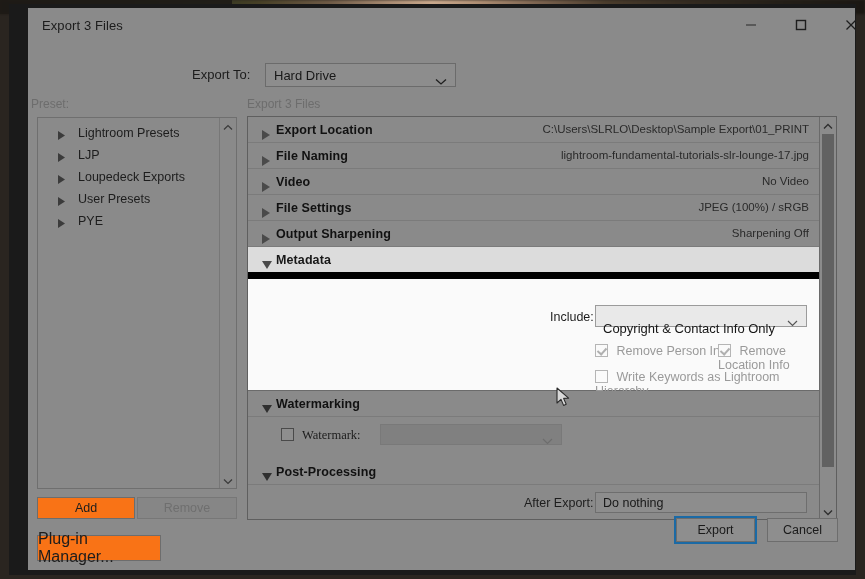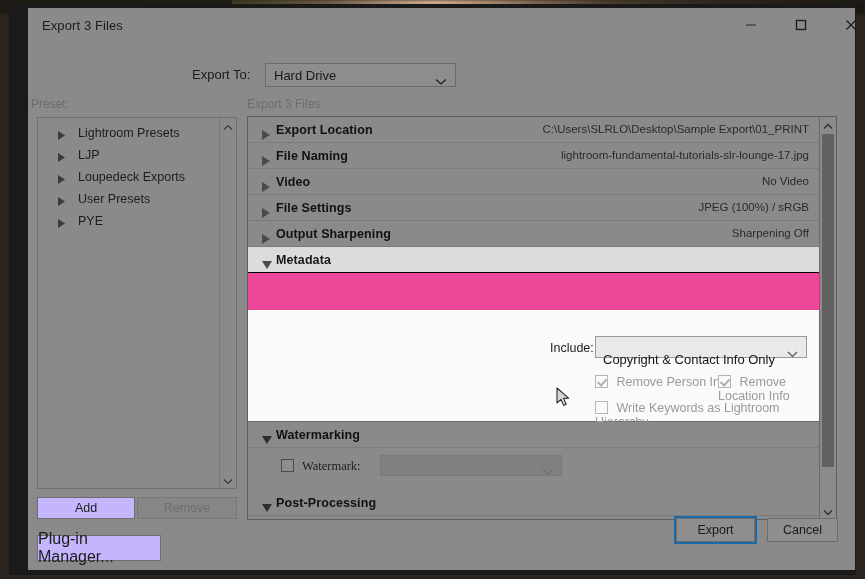--- a/index.html
+++ b/index.html
@@ -118,21 +118,21 @@
   .psc-up, .psc-dn {
     position: absolute; left: 0; width: 16px; height: 16px;
     display: flex; align-items: center; justify-content: center;
   }
   .psc-up { top: 0; }
   .psc-dn { bottom: 0; }
 
   .btn {
     position: absolute;
     height: 22px;
-    background: #c4b5fd;
+    background: #f97316;
     border: 1px solid #6d6d6d;
     box-sizing: border-box;
     display: flex; align-items: center; justify-content: center;
     font-size: 12.5px; color: #1d1d1d;
   }
   .btn-add { left: 9px; top: 489px; width: 98px; }
   .btn-remove { left: 109px; top: 489px; width: 100px;
     color: #6f6f6f; background: #868686; border-color: #777; }
   .btn-plugin { left: 9px; top: 527px; width: 124px; height: 26px; font-size: 16px; }
 
@@ -183,21 +183,21 @@
     margin-left: 28px;
     font-size: 12.5px; font-weight: bold; color: #111;
     letter-spacing: .1px;
   }
   .sec-head .summary {
     position: absolute; right: 10px; top: 6px;
     font-size: 11.5px; color: #2a2a2a;
   }
   .sec-head.light {
     background: #dcdcdc;
-    border-bottom: 1px solid #000000;
+    border-bottom: 7px solid #000000;
     align-items: center;
   }
   .sec-head.light .name { color: #181818; }
 
   .sec-body-light {
     background: #fafafa;
     border-bottom: 1px solid #6b6b6b;
     position: relative;
   }
   .sec-body-grey {
@@ -458,21 +458,21 @@
         </div>
 
         <div class="sec-head light">
           <span class="tri">
             <svg width="10" height="9" viewBox="0 0 10 9">
                 <polygon points="0,0 10,0 5,8" fill="#4a4a4a"></polygon>
               </svg>
           </span>
           <span class="name">Metadata</span>
         </div>
-        <div class="sec-body-light" style="height:111px;margin-top:37px;">
+        <div class="sec-body-light" style="height:111px;">
           <div class="md-row-include">
             <span class="md-include-label">Include:</span>
             <div class="md-include-select">
               <span class="val">Copyright &amp; Contact Info Only</span>
               <span class="chev">
                 <svg width="11" height="7" viewBox="0 0 11 7">
                     <polyline points="1,1 5.5,5.5 10,1" fill="none" stroke="#555" stroke-width="1.2"></polyline>
                   </svg>
               </span>
             </div>

